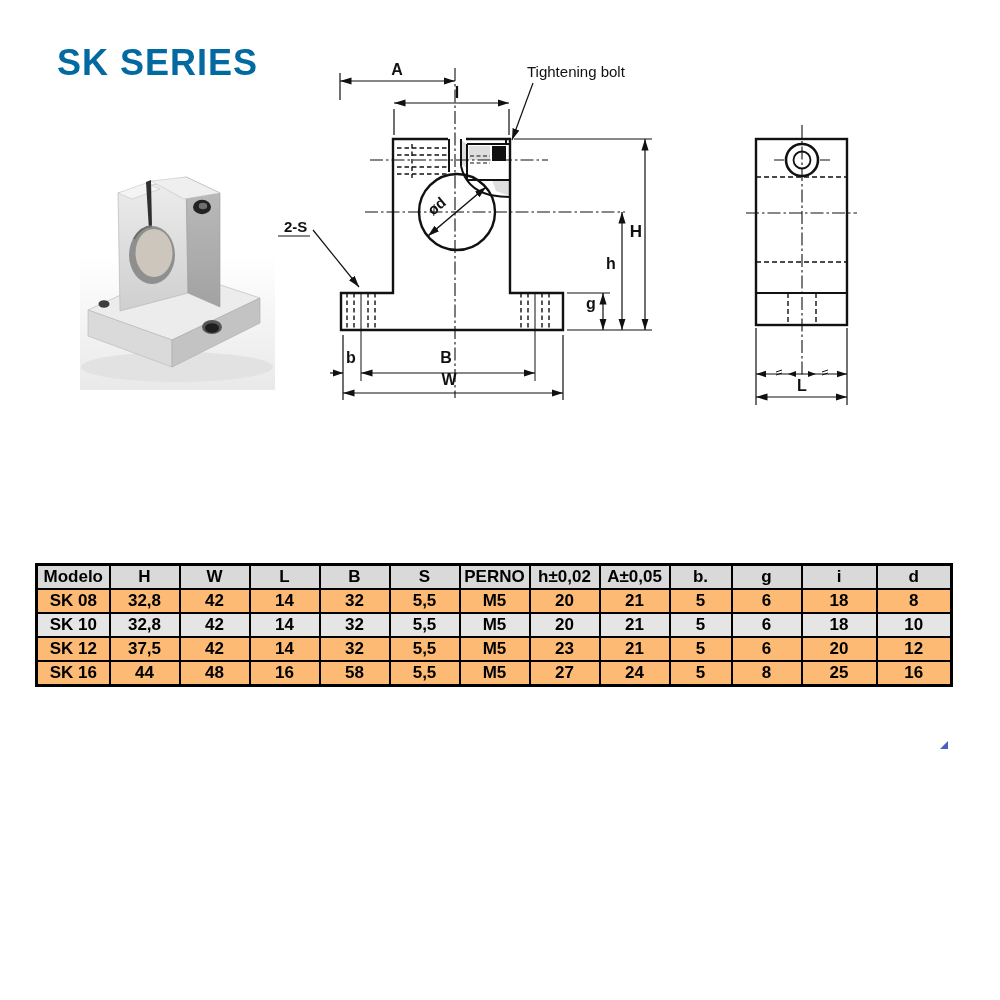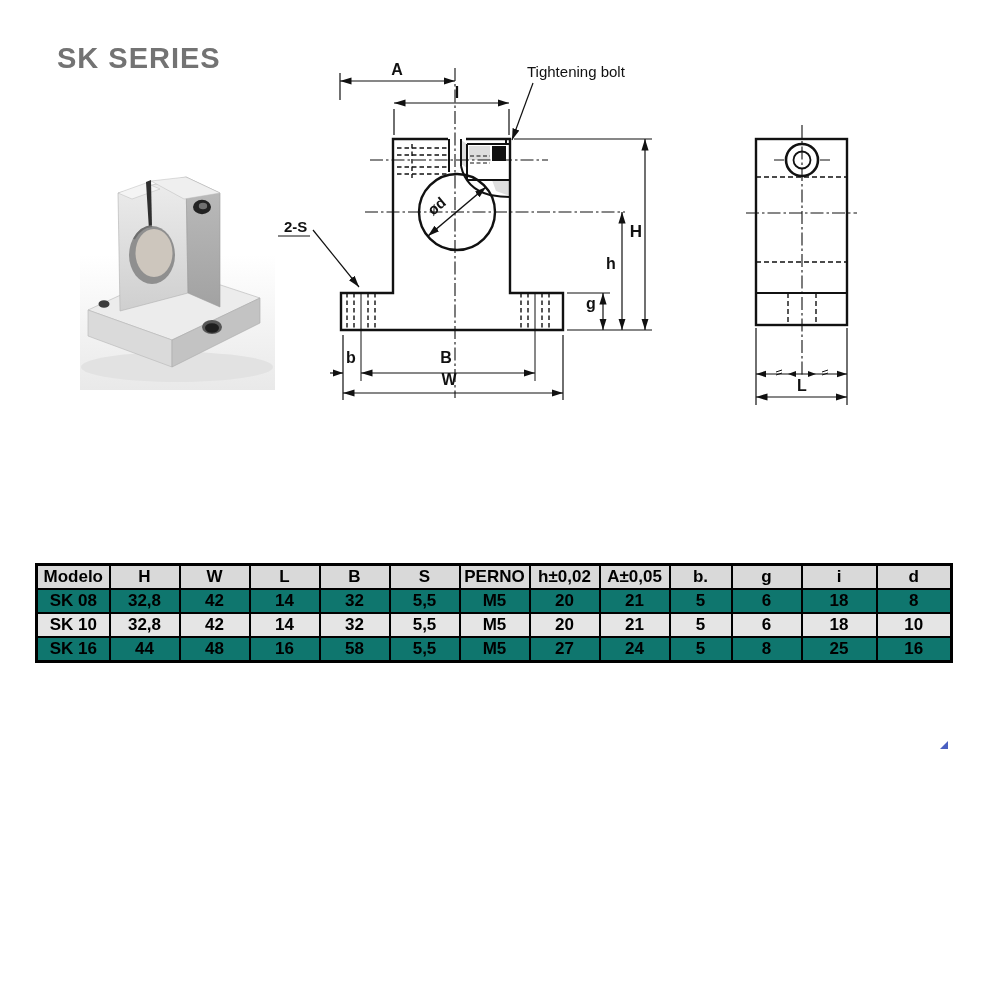--- a/index.html
+++ b/index.html
@@ -1,33 +1,33 @@
 <!DOCTYPE html>
 <html><head>
 <meta charset="utf-8">
 <style>
   html,body{margin:0;padding:0;background:#fff;}
   #stage{position:relative;width:1000px;height:1000px;background:#ffffff;overflow:hidden;
          font-family:"Liberation Sans",sans-serif;}
-  .title{position:absolute;left:57px;top:42px;font-size:29px;font-weight:bold;
-         letter-spacing:1px;color:#737373;}
+  .title{position:absolute;left:57px;top:42px;font-size:36px;font-weight:bold;
+         letter-spacing:1px;color:#0369a1;}
   .abs{position:absolute;}
   svg text{font-family:"Liberation Sans",sans-serif;fill:#111;}
   .lbl{font-size:16px;font-weight:bold;}
   .lbl-big{font-size:17px;font-weight:bold;}
   .lbl-sm{font-size:15px;font-weight:bold;}
   .lbl-note{font-size:15px;font-weight:normal;}
   
   #spec-table{position:absolute;left:35px;top:563px;border-collapse:collapse;
               border:3px solid #000;table-layout:fixed;width:915px;}
   #spec-table th,#spec-table td{border:2.5px solid #000;text-align:center;vertical-align:middle;
               font-size:17px;font-weight:bold;color:#000;height:22px;padding:0;overflow:hidden;
               font-family:"Liberation Sans",sans-serif;}
   #spec-table thead th{background:#d9d9d9;}
-  #spec-table tr.dark td{background:#0f766e;}
+  #spec-table tr.dark td{background:#fdba74;}
   #spec-table tr.light td{background:#e5e5e5;}
   .corner-mark{position:absolute;left:940px;top:741px;width:0;height:0;
                border-style:solid;border-width:0 0 8px 8px;
                border-color:transparent transparent #4a5fc1 transparent;}
 </style>
 </head>
 <body>
 
 <div id="stage">
 
@@ -275,20 +275,35 @@
           <td>5,5</td>
           <td>M5</td>
           <td>20</td>
           <td>21</td>
           <td>5</td>
           <td>6</td>
           <td>18</td>
           <td>10</td>
         </tr>
         <tr class="dark">
+          <td>SK 12</td>
+          <td>37,5</td>
+          <td>42</td>
+          <td>14</td>
+          <td>32</td>
+          <td>5,5</td>
+          <td>M5</td>
+          <td>23</td>
+          <td>21</td>
+          <td>5</td>
+          <td>6</td>
+          <td>20</td>
+          <td>12</td>
+        </tr>
+        <tr class="dark">
           <td>SK 16</td>
           <td>44</td>
           <td>48</td>
           <td>16</td>
           <td>58</td>
           <td>5,5</td>
           <td>M5</td>
           <td>27</td>
           <td>24</td>
           <td>5</td>

